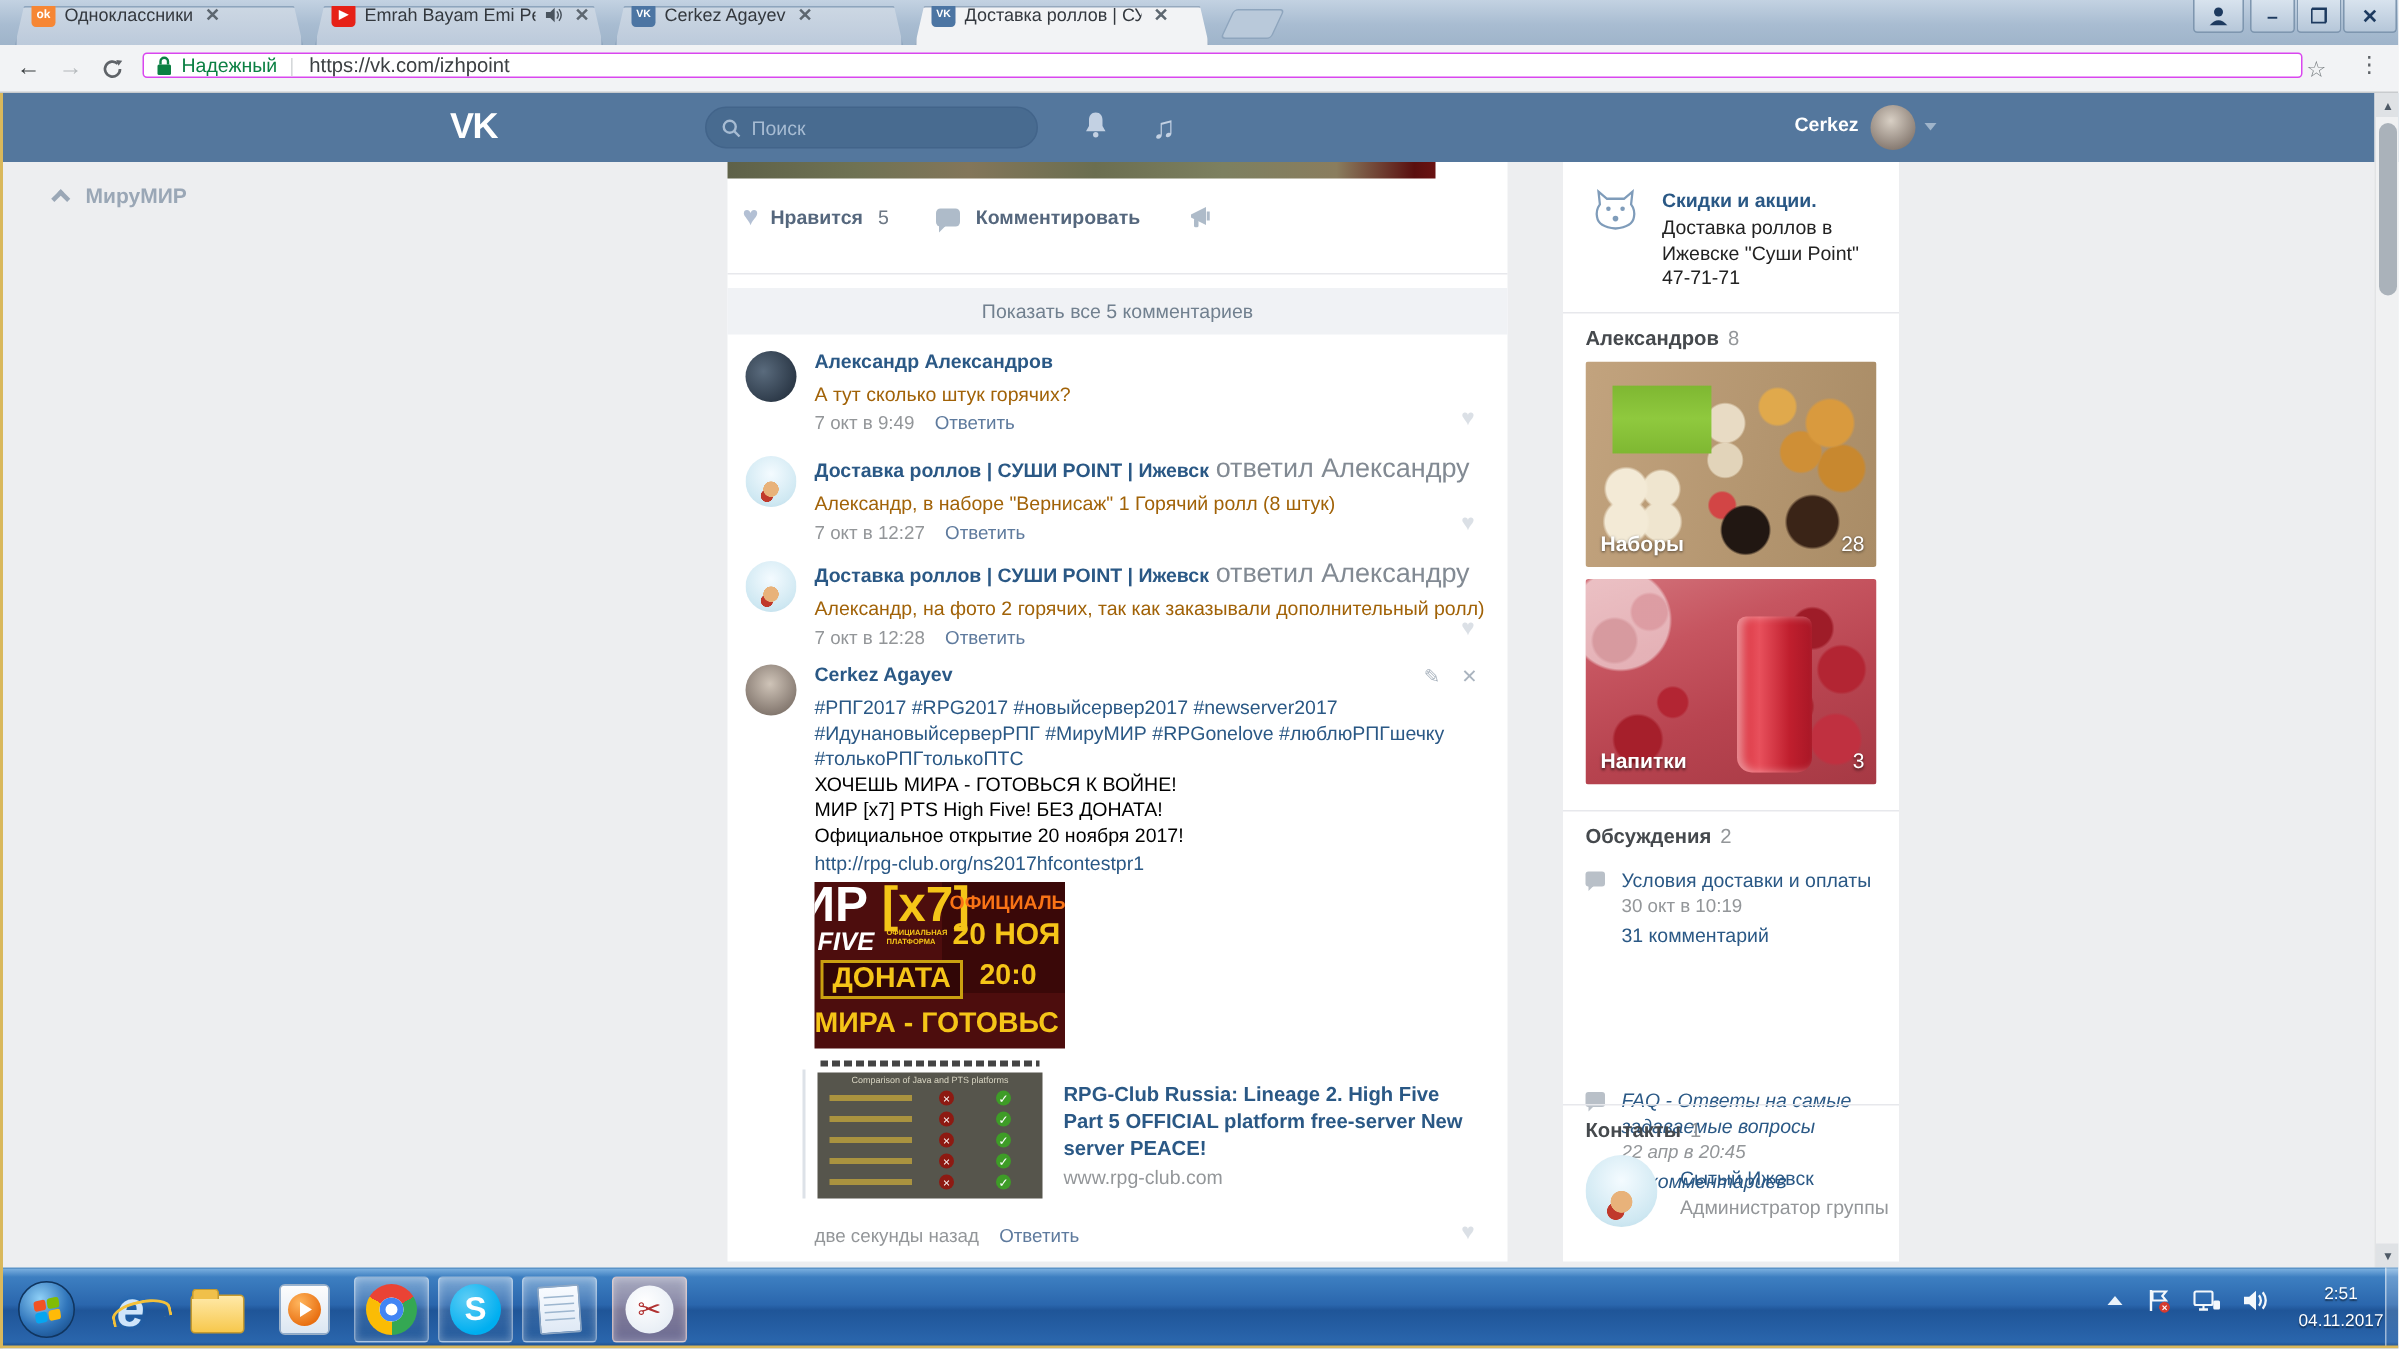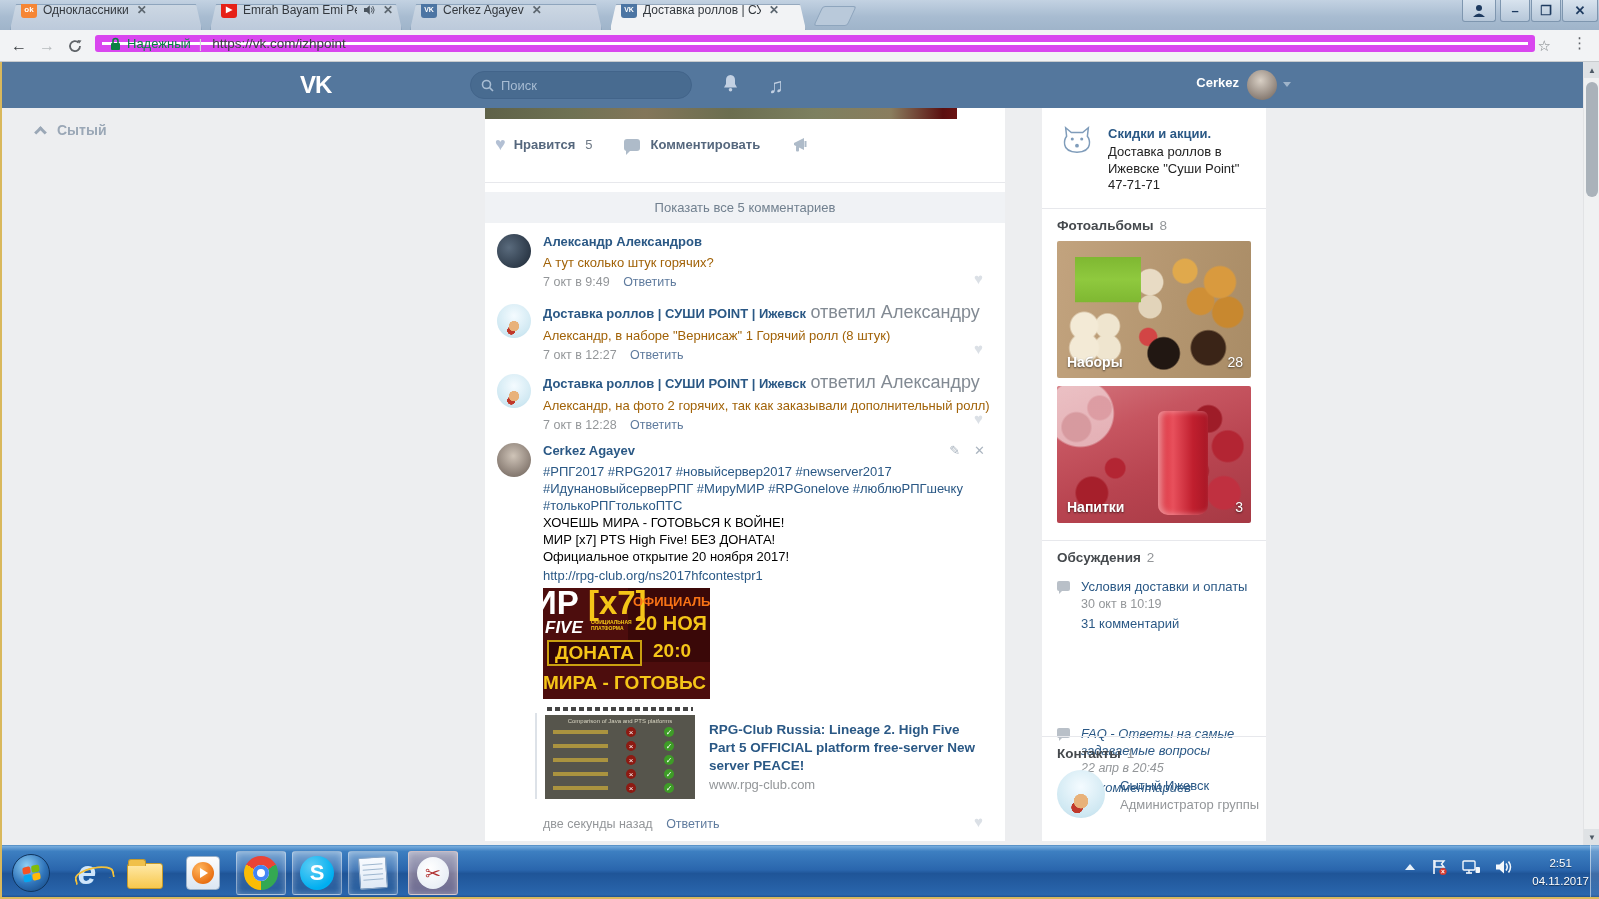--- a/index.html
+++ b/index.html
@@ -23,21 +23,21 @@
   .fav-yt { background:#e62117; }
   .fav-vk { background:#4c75a3; font-size:7px; }
   .newtab { position:absolute; top:6px; height:20px; width:34px; background:#b9c9da; border:1px solid #8ea5bd;
             transform:skewX(-25deg); border-radius:3px; }
   .winbtn { position:absolute; top:0; height:22px; display:flex; align-items:center; justify-content:center;
             color:#1d3least; color:#1d3a5f; font-size:13px; font-weight:bold;
             background:linear-gradient(180deg,#d8e3ee,#b6c7d9); border:1px solid #7e96af; border-top:none; border-radius:0 0 3px 3px; }
   .toolbar { position:absolute; left:0; top:30px; width:1599px; height:32px; background:#f2f3f5; border-bottom:1px solid #c8cbce; }
   .navbtn { position:absolute; top:3px; width:26px; height:26px; display:flex; align-items:center; justify-content:center;
             font-size:16px; color:#5f6368; border-radius:13px; }
-  .urlbox { position:absolute; left:95px; top:5px; width:1440px; height:17px; background:#fff; border:7px solid #d946ef;
+  .urlbox { position:absolute; left:95px; top:5px; width:1440px; height:17px; background:#fff; border:1px solid #d946ef;
             border-radius:3px; display:flex; align-items:center; padding:0 8px; font-size:13px; }
   .sec-label { color:#0b8043; margin:0 8px 0 6px; }
   .url-sep { color:#d5d8da; margin-right:10px; }
   .url-text { color:#3c4043; font-size:13.5px; }
   .url-star { position:absolute; right:48px; top:7px; color:#7b8084; font-size:15px; }
   .kebab { position:absolute; right:12px; top:4px; color:#5f6368; font-size:15px; letter-spacing:0; }
 
   
   .vkheader { position:absolute; left:0; top:62px; width:1599px; height:46px; background:#54779d; }
   .vklogo { position:absolute; left:300px; top:9px; color:#fff; font-size:24px; font-weight:bold; letter-spacing:-1px; }
@@ -296,21 +296,21 @@
     <div class="hicon" style="left:768px; font-size:21px;">♫</div>
     <div class="vkuser">Cerkez</div>
     <div class="vkavatar"></div>
     <div class="vkcaret"></div>
   </div>
 
   <div class="page">
 
     <div class="backtop">
       <span class="chev"></span>
-      <span>Сытый</span>
+      <span>МируМИР</span>
     </div>
 
     <div class="maincol">
       <div class="photostrip"></div>
 
       <div class="likebar">
         <span class="likeheart">♥</span>
         <span class="likelabel">Нравится</span>
         <span class="likecount">5</span>
         <span class="bubble"></span>
@@ -454,21 +454,21 @@
             <circle cx="23" cy="16" r="1.6" fill="#7f9cba"></circle>
           <circle cx="18" cy="23" r="2" fill="#7f9cba"></circle>
         </svg>
       </div>
       <div class="abs sb-link" style="left:66px; top:18px; font-weight:bold;">Скидки и акции.</div>
       <div class="abs" style="left:66px; top:36px; width:152px; font-size:13px; color:#222; line-height:16.5px;">Доставка роллов в Ижевске "Суши Point" 47-71-71</div>
 
       <div class="abs sb-sep" style="left:0; top:100px; width:224px;"></div>
 
       <div class="abs sb-header" style="left:15px; top:110px;">
-        <span>Фотоальбомы</span><span class="sb-count">8</span>
+        <span>Александров</span><span class="sb-count">8</span>
       </div>
       <div class="album alb-sushi" style="top:133px;">
         <span class="lbl">Наборы</span>
         <span class="cnt">28</span>
       </div>
       <div class="album alb-drink" style="top:278px;">
         <div class="alb-glass"></div>
         <span class="lbl">Напитки</span>
         <span class="cnt">3</span>
       </div>

